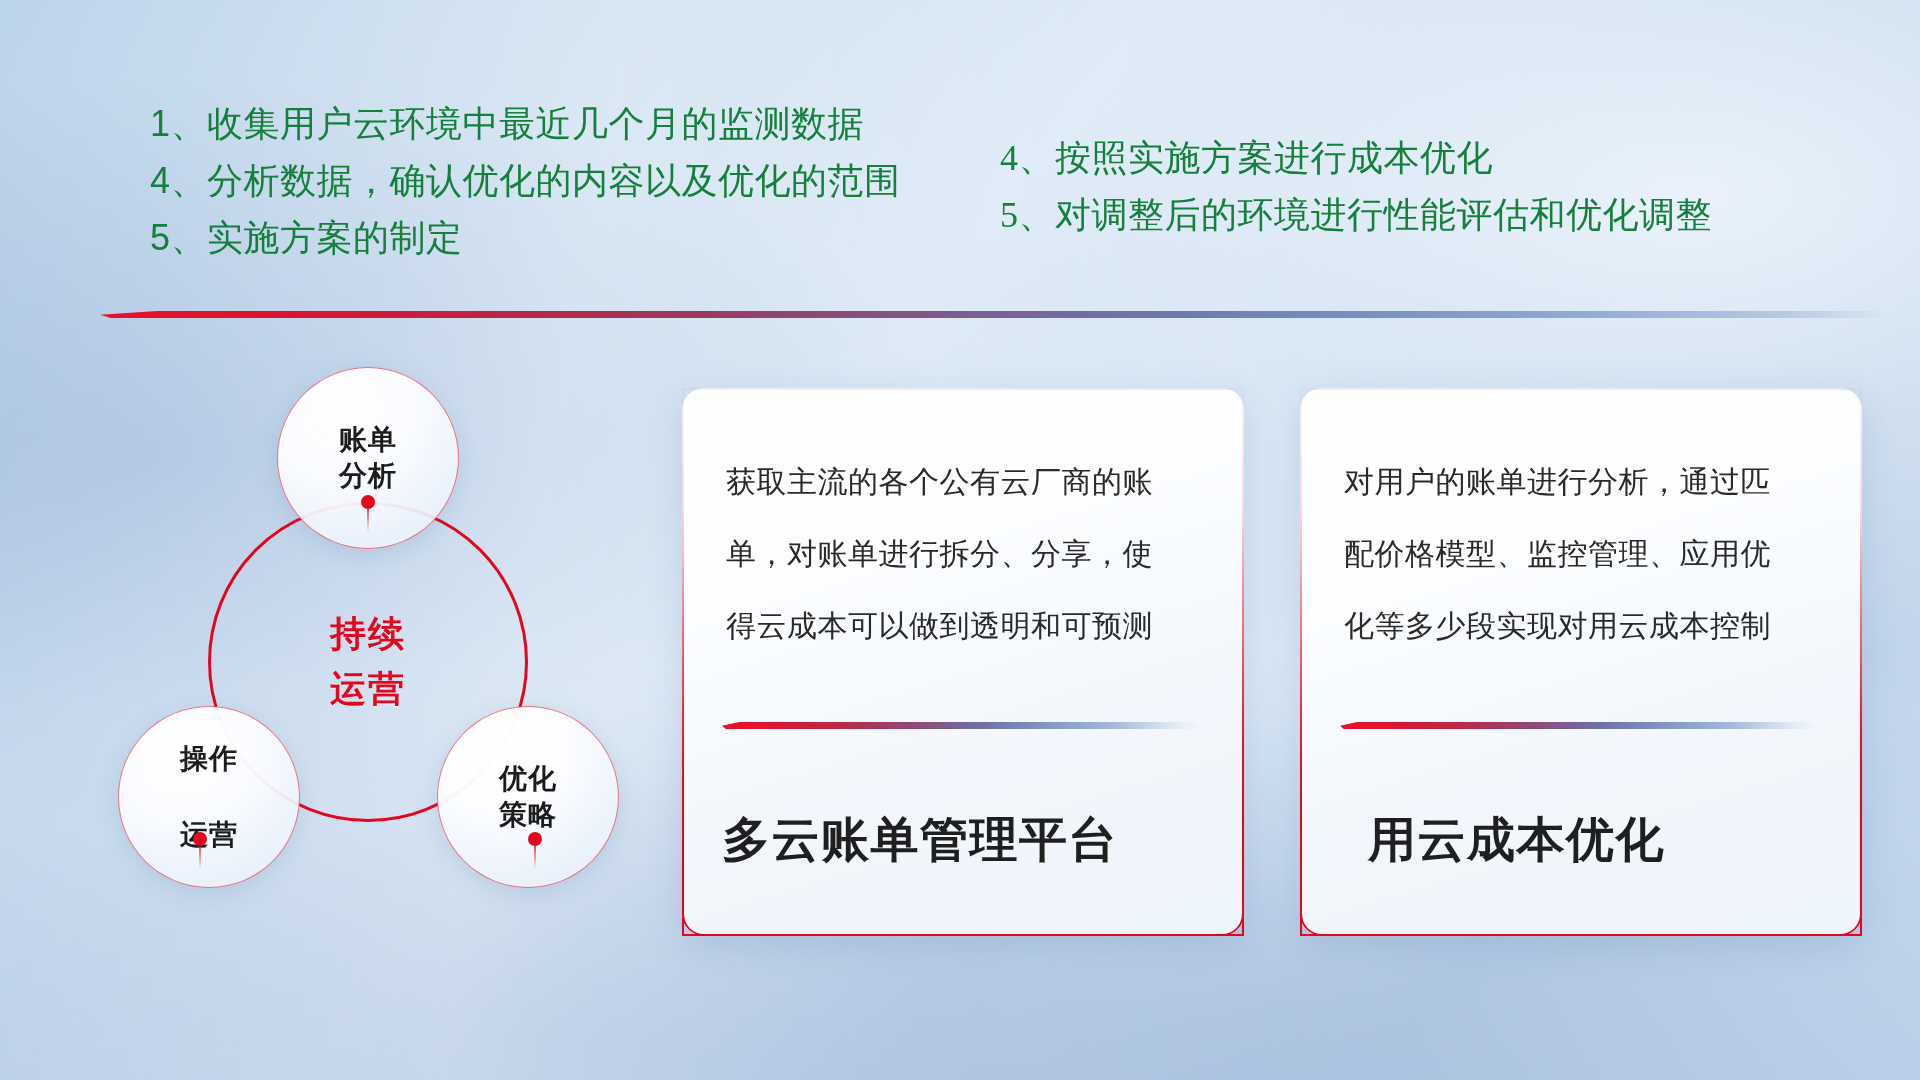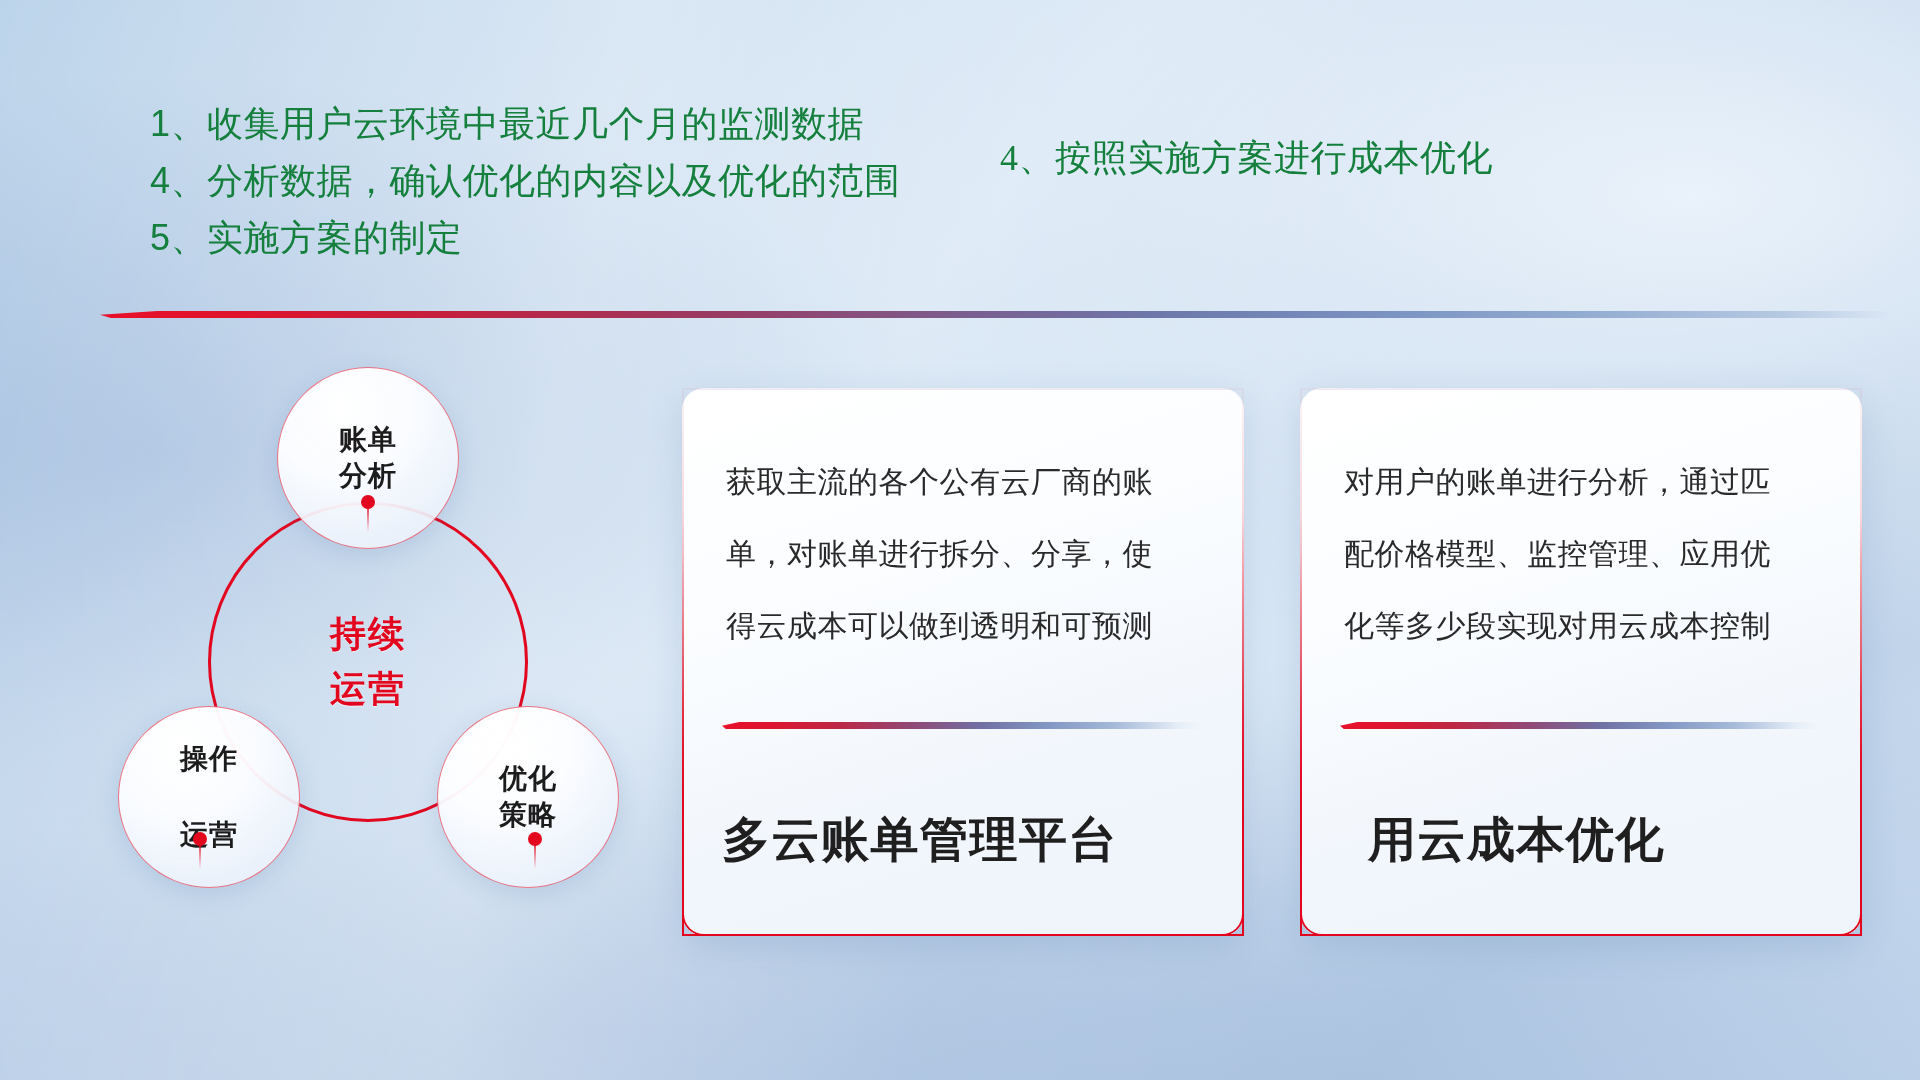--- a/index.html
+++ b/index.html
@@ -242,20 +242,21 @@
 <div class="bg-sheen"></div>
 
 <div class="steps">
   <div class="steps-col left">
     <span class="step-line">1、收集用户云环境中最近几个月的监测数据</span>
     <span class="step-line">4、分析数据，确认优化的内容以及优化的范围</span>
     <span class="step-line">5、实施方案的制定</span>
   </div>
   <div class="steps-col right">
     <span class="step-line">4、按照实施方案进行成本优化</span>
+    <span class="step-line">5、对调整后的环境进行性能评估和优化调整</span>
   </div>
 </div>
 
 <div class="top-rule"></div>
 
 <div class="diagram">
   <div class="ring"></div>
 
   <div class="ring-center">
     <span>持续</span>

